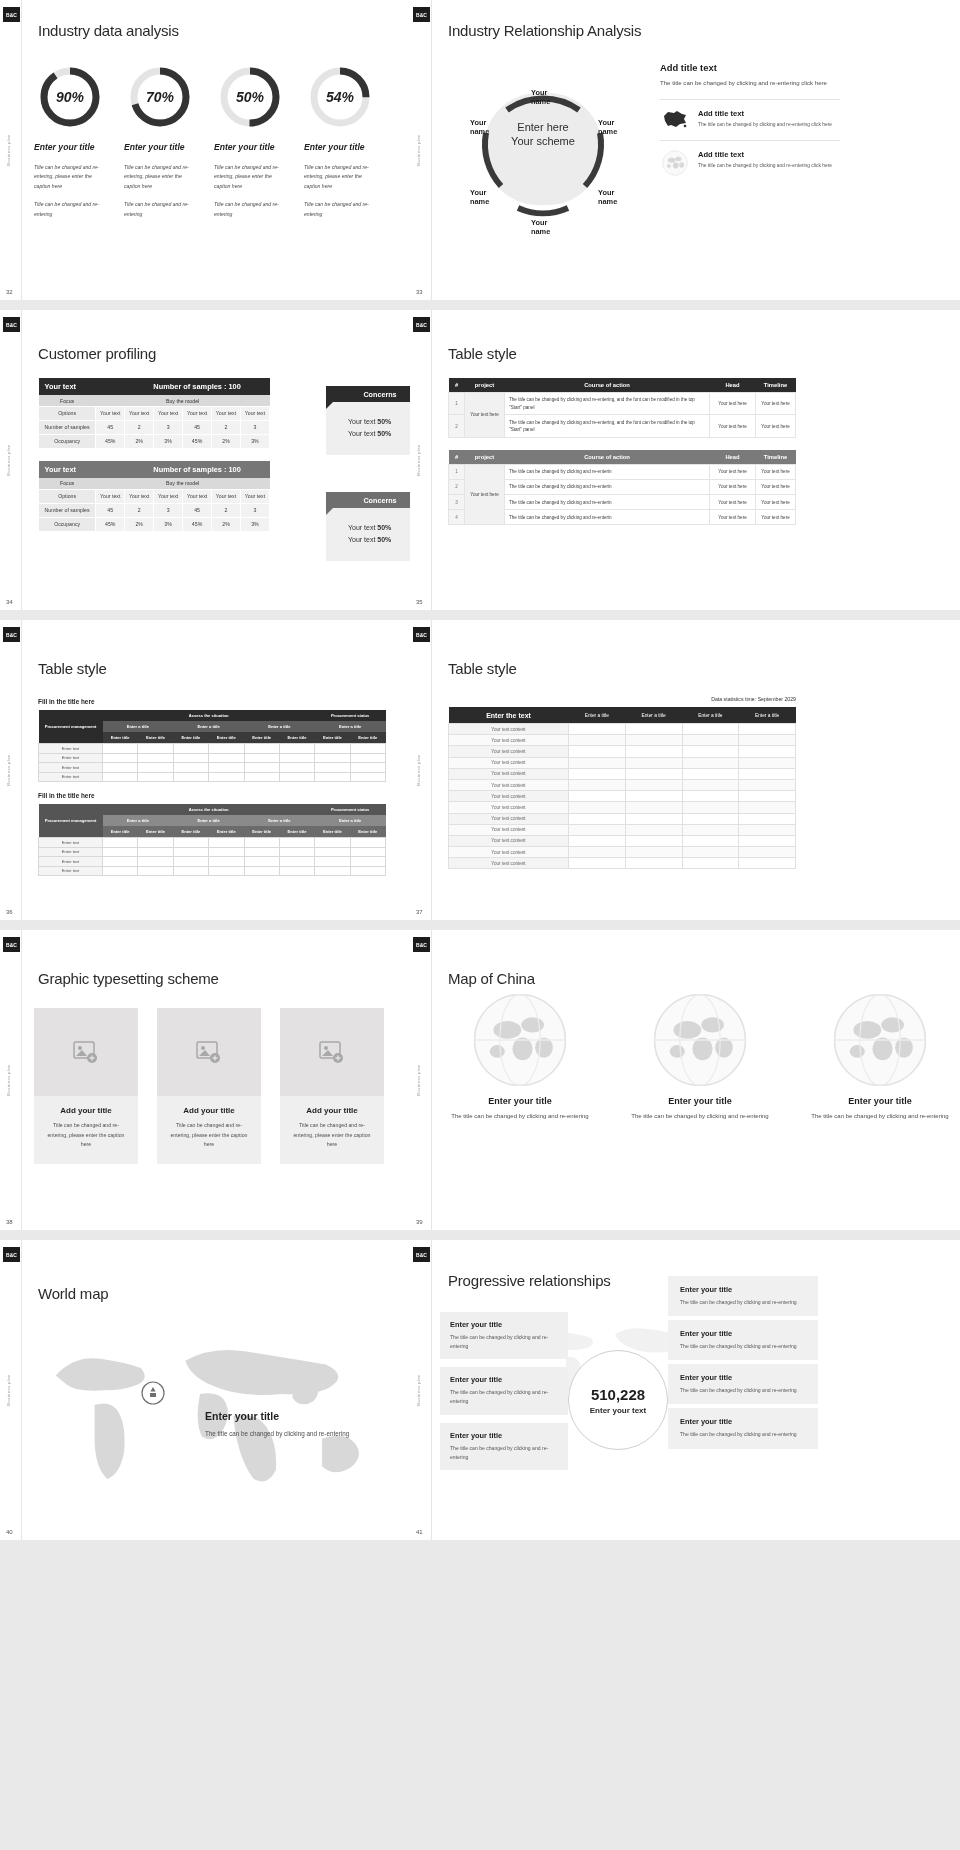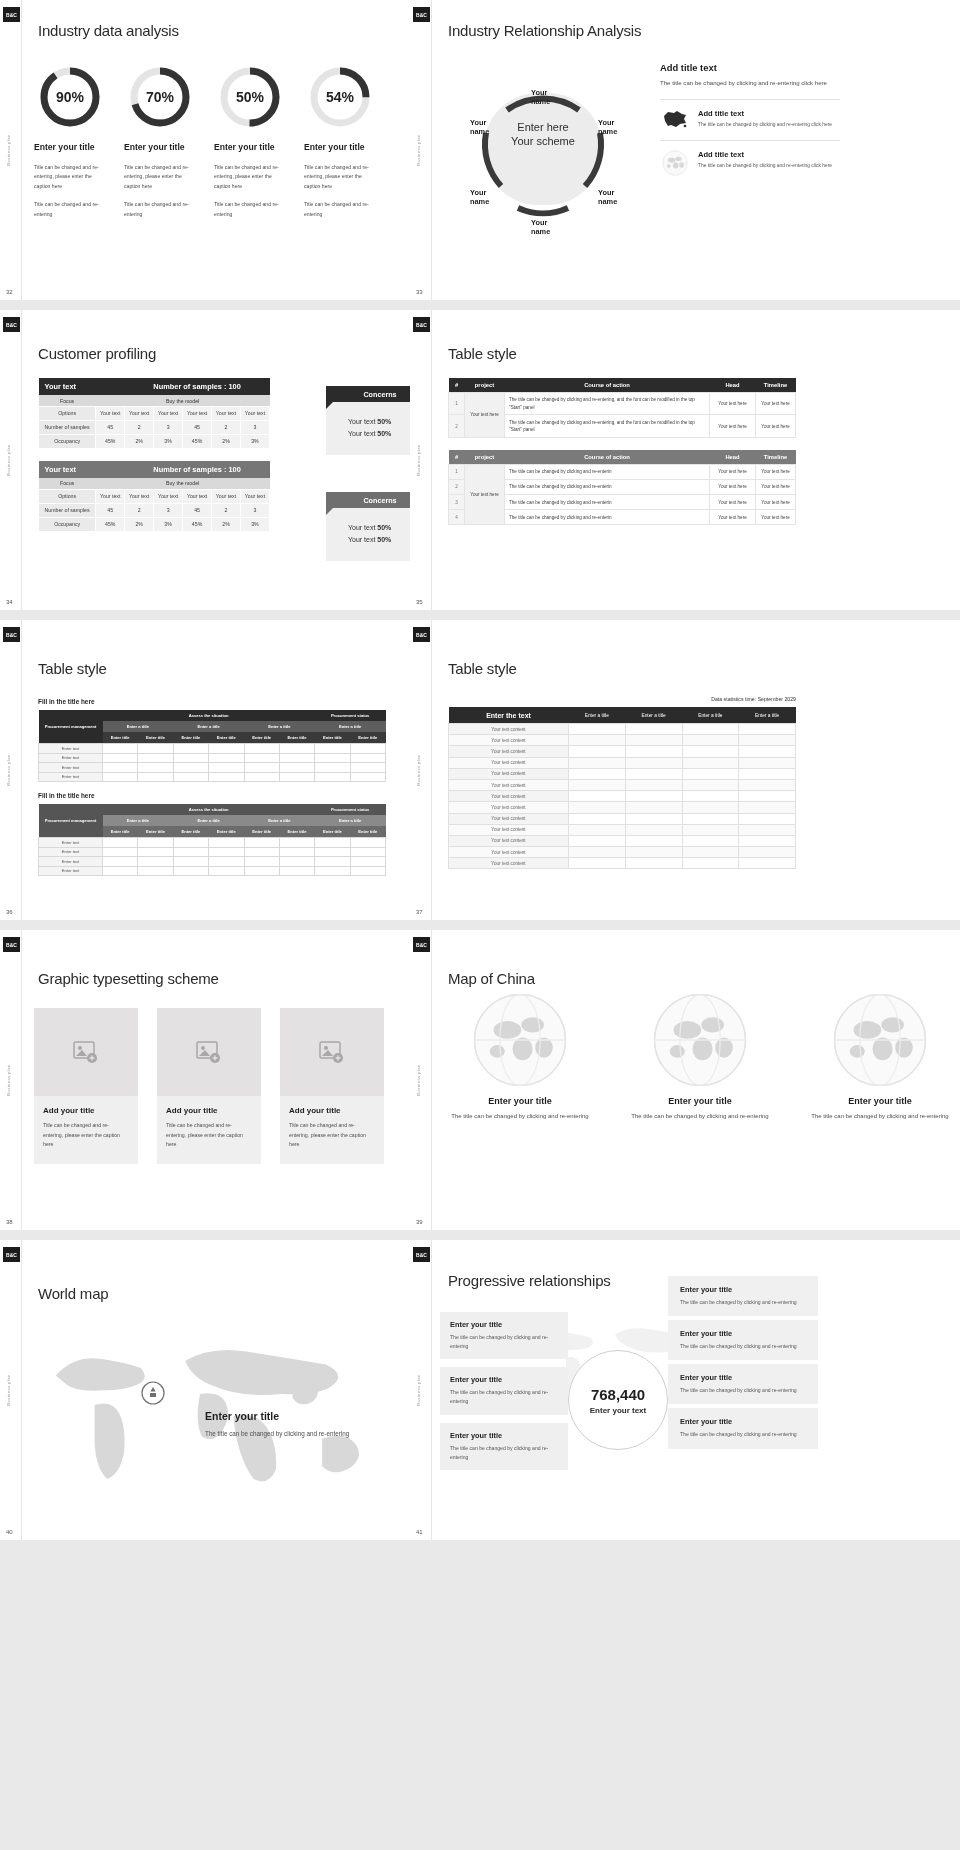--- a/index.html
+++ b/index.html
@@ -42,21 +42,21 @@
   .pagenum {
     position:absolute; left:6px; bottom:5px; font-size:6px; color:#555;
   }
   .s-title {
     position:absolute; font-size:15px; font-weight:400; color:#2b2b2b;
     letter-spacing:-0.2px;
   }
 
   
   .donut-row { position:absolute; left:34px; top:66px; display:flex; gap:18px; }
-  .dcell { width:72px; }
+  .dcell { width:72px;font-style:italic; }
   .donut { position:relative; width:62px; height:62px; margin:0 auto; }
   .donut svg { display:block; }
   .donut .pct {
     position:absolute; inset:0; display:flex; align-items:center; justify-content:center;
     font-size:14px; font-weight:bold; color:#1f1f1f;
   }
   .dtitle { margin-top:14px; font-size:8.6px; font-weight:bold; text-align:left; color:#1f1f1f;}
   .dtext { margin-top:11px; font-size:5.1px; line-height:1.85; color:#4a4a4a; }
   .dtext2 { margin-top:9px; font-size:5.1px; line-height:1.85; color:#4a4a4a; }
 
@@ -138,21 +138,21 @@
   .t37 td.first { background:#f4f4f4; text-align:center; }
   .t37 tr.alt td { background:#fafafa; }
   .stat-time { font-size:5.2px; color:#333; text-align:right; }
 
   
   .ph-row { position:absolute; left:34px; top:78px; display:flex; gap:19px; }
   .ph { width:104px; }
   .ph-img {
     height:88px; background:#e3e1e1; display:flex; align-items:center; justify-content:center;
   }
-  .ph-cap { background:#efefef; padding:10px 9px 14px; }
+  .ph-cap { background:#efefef; padding:10px 9px 14px;text-align:center; }
   .ph-h { font-size:8px; font-weight:bold; color:#1f1f1f; }
   .ph-p { font-size:5.2px; line-height:1.85; color:#4f4f4f; margin-top:6px; }
 
   
   .globe-row { position:absolute; left:30px; top:62px; display:flex; gap:20px; }
   .gcell { width:160px; text-align:center; }
   .g-h { font-size:9px; font-weight:bold; color:#1f1f1f; margin-top:8px; }
   .g-p { font-size:6px; line-height:1.9; color:#4d4d4d; margin-top:5px; }
 
   
@@ -956,21 +956,21 @@
         <div class="pr-card">
     <div class="pr-h">Enter your title</div>
     <div class="pr-p">The title can be changed by clicking and re-entering</div>
         </div>
         <div class="pr-card">
     <div class="pr-h">Enter your title</div>
     <div class="pr-p">The title can be changed by clicking and re-entering</div>
         </div>
       </div>
    <div class="pr-circle">
-     <div class="pr-num">768,440</div>
+     <div class="pr-num">510,228</div>
      <div class="pr-sub">Enter your text</div>
       </div>
    <div class="pr-right">
         <div class="pr-rcard">
     <div class="pr-h">Enter your title</div>
     <div class="pr-p">The title can be changed by clicking and re-entering</div>
         </div>
         <div class="pr-rcard">
     <div class="pr-h">Enter your title</div>
     <div class="pr-p">The title can be changed by clicking and re-entering</div>

